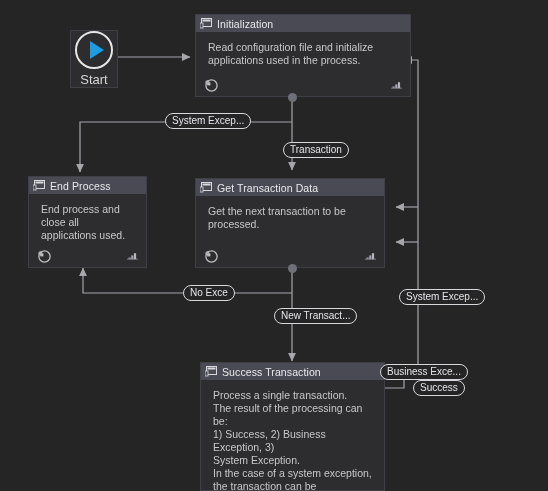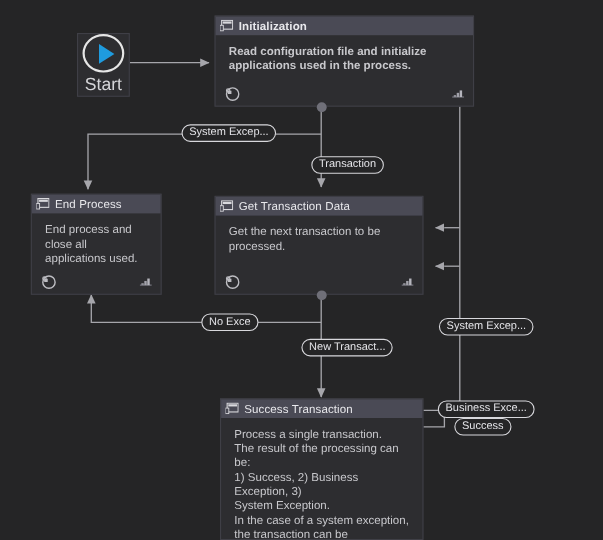--- a/index.html
+++ b/index.html
@@ -70,21 +70,21 @@
     box-sizing:border-box;
   }
   #start .tri{
     width:0;height:0;
     border-left:14px solid #1f9bde;
     border-top:9px solid transparent;
     border-bottom:9px solid transparent;
     margin-left:5px;
   }
   #start .lbl{
-    color:#d6d6d9;font-size:16px;margin-top:3px;
+    color:#d6d6d9;font-size:13px;margin-top:3px;
   }
 
   
   .pill{
     position:absolute;
     background:#252526;
     border:1px solid #d8d8dc;
     border-radius:9px;
     color:#e4e4e8;
     font-size:10px;
@@ -138,21 +138,21 @@
     </g>
   </svg>
 
   <div id="start" style="left:70px;top:30px;width:48px;height:58px;">
     <span class="ring">
       <span class="tri"></span>
     </span>
     <span class="lbl">Start</span>
   </div>
 
-  <div class="node" style="left:195px;top:14px;width:236px;height:83px;font-weight:bold;">
+  <div class="node" style="left:195px;top:14px;width:216px;height:83px;">
     <div class="hdr">
       <svg class="ico-hdr" viewBox="0 0 12 11">
         <rect x="1.5" y="0.5" width="10" height="8" fill="none" stroke="#d9d9dd" stroke-width="1"></rect>
         <rect x="2.5" y="1.5" width="8" height="2" fill="#d9d9dd"></rect>
         <rect x="0" y="5" width="3" height="5" fill="#4a4a55" stroke="#d9d9dd" stroke-width="0.8"></rect>
       </svg>
       <span class="title">Initialization</span>
     </div>
     <div class="body">Read configuration file and initialize applications used in the process.</div>
     <div class="ftr">
@@ -256,21 +256,21 @@
   </div>
 
   <div class="pill" style="left:254px;top:308px;">
     <span>New Transact...</span>
   </div>
 
   <div class="pill" style="left:379px;top:289px;">
     <span>System Excep...</span>
   </div>
 
-  <div class="pill" style="left:378px;top:364px;text-align:center;">
+  <div class="pill" style="left:360px;top:364px;text-align:center;">
     <span>Business Exce...</span>
   </div>
 
   <div class="pill" style="left:393px;top:380px;">
     <span>Success</span>
   </div>
 
 </div>
 
 </body></html>

